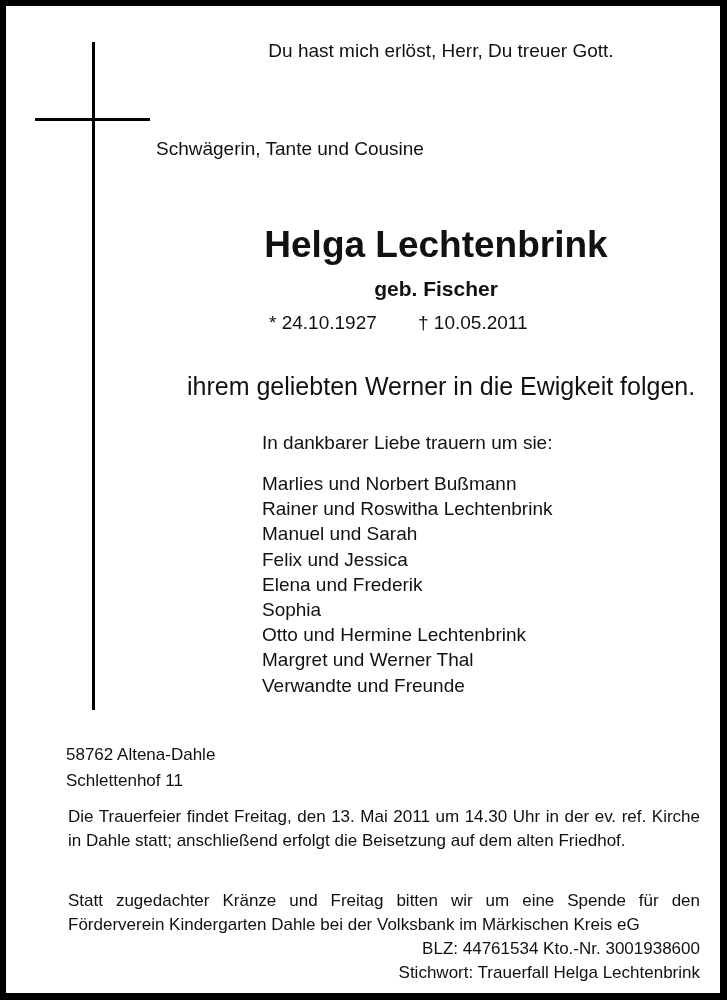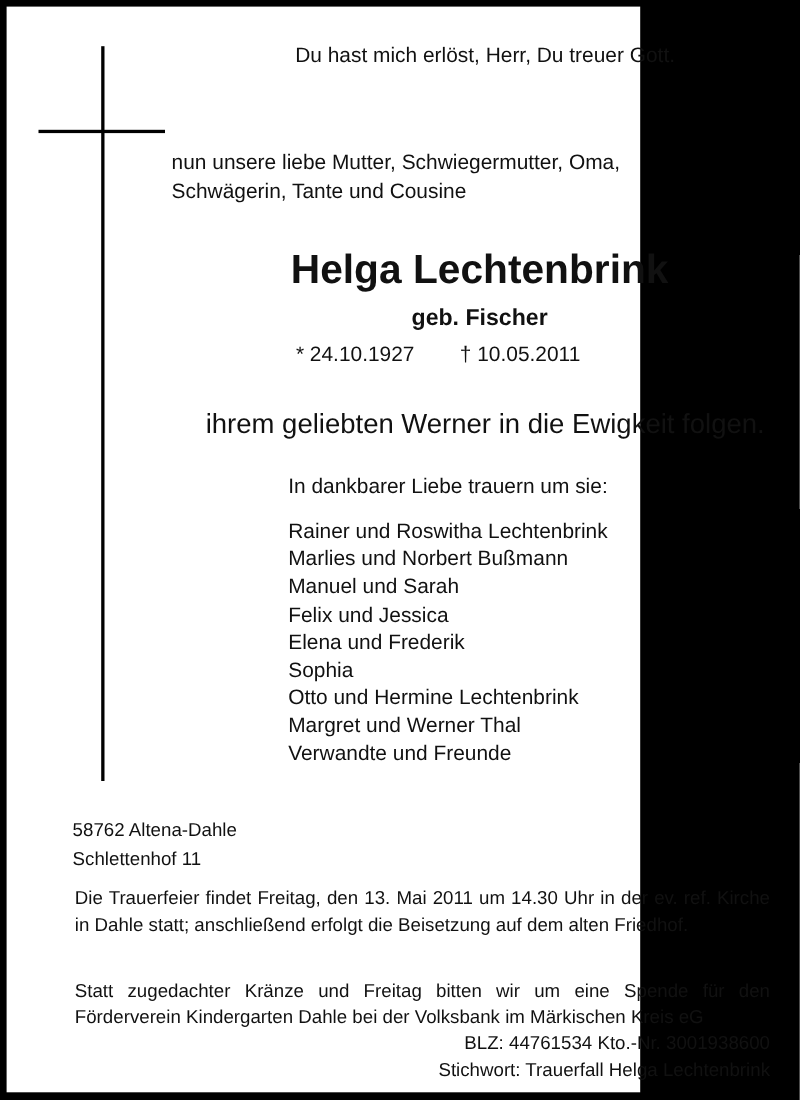--- a/index.html
+++ b/index.html
@@ -7,21 +7,21 @@
     width: 727px; height: 1000px;
     background: #000;
     position: relative;
     overflow: hidden;
     font-family: "Liberation Sans", sans-serif;
     color: #111;
   }
   .page {
     position: absolute;
     left: 6px; top: 6px;
-    width: 576px; height: 987px;
+    width: 714px; height: 987px;
     background: #fff;
   }
   .cross-v {
     position: absolute;
     left: 86px; top: 36px;
     width: 3px; height: 668px;
     background: #000;
   }
   .cross-h {
     position: absolute;
@@ -72,37 +72,36 @@
 </head>
 <body>
 
 <div class="page">
   <div class="cross-v"></div>
   <div class="cross-h"></div>
 
   <div class="abs verse">Du hast mich erlöst, Herr, Du treuer Gott.</div>
 
   <div class="abs intro">
-    <div>nun unsere liebe Mutter, Schwiegermutter, Oma,</div>
     <div>Schwägerin, Tante und Cousine</div>
   </div>
 
   <div class="abs name">Helga Lechtenbrink</div>
   <div class="abs maiden">geb. Fischer</div>
 
   <div class="abs birth">* 24.10.1927</div>
   <div class="abs death">† 10.05.2011</div>
 
   <div class="abs follow">ihrem geliebten Werner in die Ewigkeit folgen.</div>
 
   <div class="abs mourning">In dankbarer Liebe trauern um sie:</div>
 
   <ul class="abs mourners">
+    <li>Marlies und Norbert Bußmann</li>
     <li>Rainer und Roswitha Lechtenbrink</li>
-    <li>Marlies und Norbert Bußmann</li>
     <li>Manuel und Sarah</li>
     <li>Felix und Jessica</li>
     <li>Elena und Frederik</li>
     <li>Sophia</li>
     <li>Otto und Hermine Lechtenbrink</li>
     <li>Margret und Werner Thal</li>
     <li>Verwandte und Freunde</li>
   </ul>
 
   <div class="abs address">

